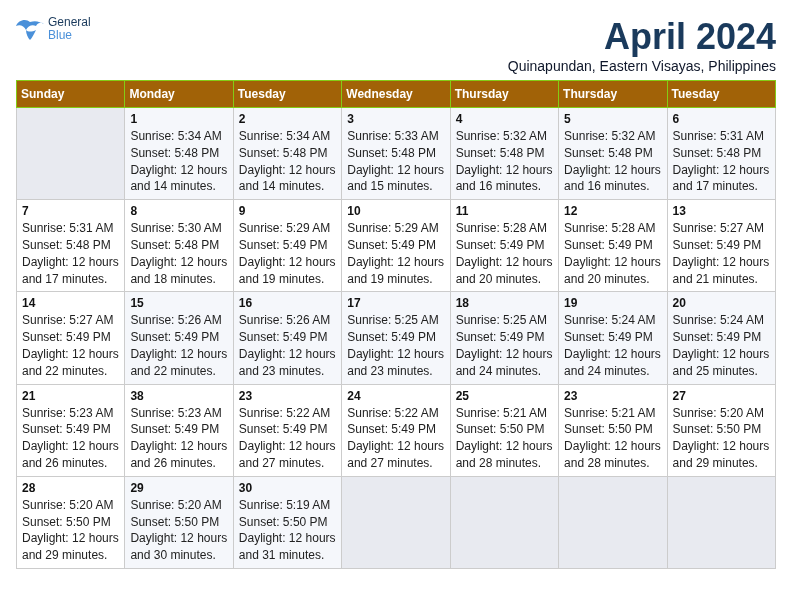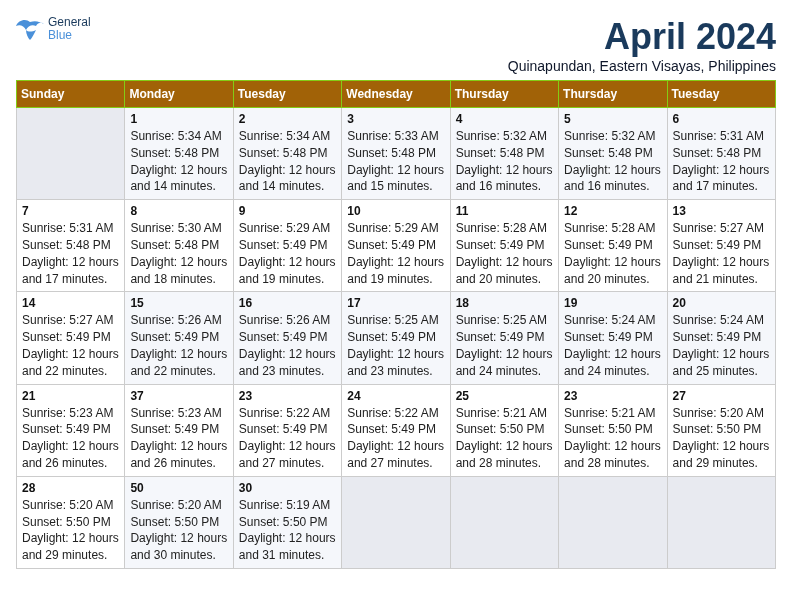--- a/index.html
+++ b/index.html
@@ -208,21 +208,21 @@
           <span class="day-num">20</span>
           <div class="day-info">Sunrise: 5:24 AM<br>Sunset: 5:49 PM<br>Daylight: 12 hours<br>and 25 minutes.</div>
         </td>
       </tr>
       <tr>
         <td>
           <span class="day-num">21</span>
           <div class="day-info">Sunrise: 5:23 AM<br>Sunset: 5:49 PM<br>Daylight: 12 hours<br>and 26 minutes.</div>
         </td>
         <td>
-          <span class="day-num">37</span>
+          <span class="day-num">38</span>
           <div class="day-info">Sunrise: 5:23 AM<br>Sunset: 5:49 PM<br>Daylight: 12 hours<br>and 26 minutes.</div>
         </td>
         <td>
           <span class="day-num">23</span>
           <div class="day-info">Sunrise: 5:22 AM<br>Sunset: 5:49 PM<br>Daylight: 12 hours<br>and 27 minutes.</div>
         </td>
         <td>
           <span class="day-num">24</span>
           <div class="day-info">Sunrise: 5:22 AM<br>Sunset: 5:49 PM<br>Daylight: 12 hours<br>and 27 minutes.</div>
         </td>
@@ -238,21 +238,21 @@
           <span class="day-num">27</span>
           <div class="day-info">Sunrise: 5:20 AM<br>Sunset: 5:50 PM<br>Daylight: 12 hours<br>and 29 minutes.</div>
         </td>
       </tr>
       <tr>
         <td>
           <span class="day-num">28</span>
           <div class="day-info">Sunrise: 5:20 AM<br>Sunset: 5:50 PM<br>Daylight: 12 hours<br>and 29 minutes.</div>
         </td>
         <td>
-          <span class="day-num">50</span>
+          <span class="day-num">29</span>
           <div class="day-info">Sunrise: 5:20 AM<br>Sunset: 5:50 PM<br>Daylight: 12 hours<br>and 30 minutes.</div>
         </td>
         <td>
           <span class="day-num">30</span>
           <div class="day-info">Sunrise: 5:19 AM<br>Sunset: 5:50 PM<br>Daylight: 12 hours<br>and 31 minutes.</div>
         </td>
         <td class="empty-cell"></td>
         <td class="empty-cell"></td>
         <td class="empty-cell"></td>
         <td class="empty-cell"></td>

